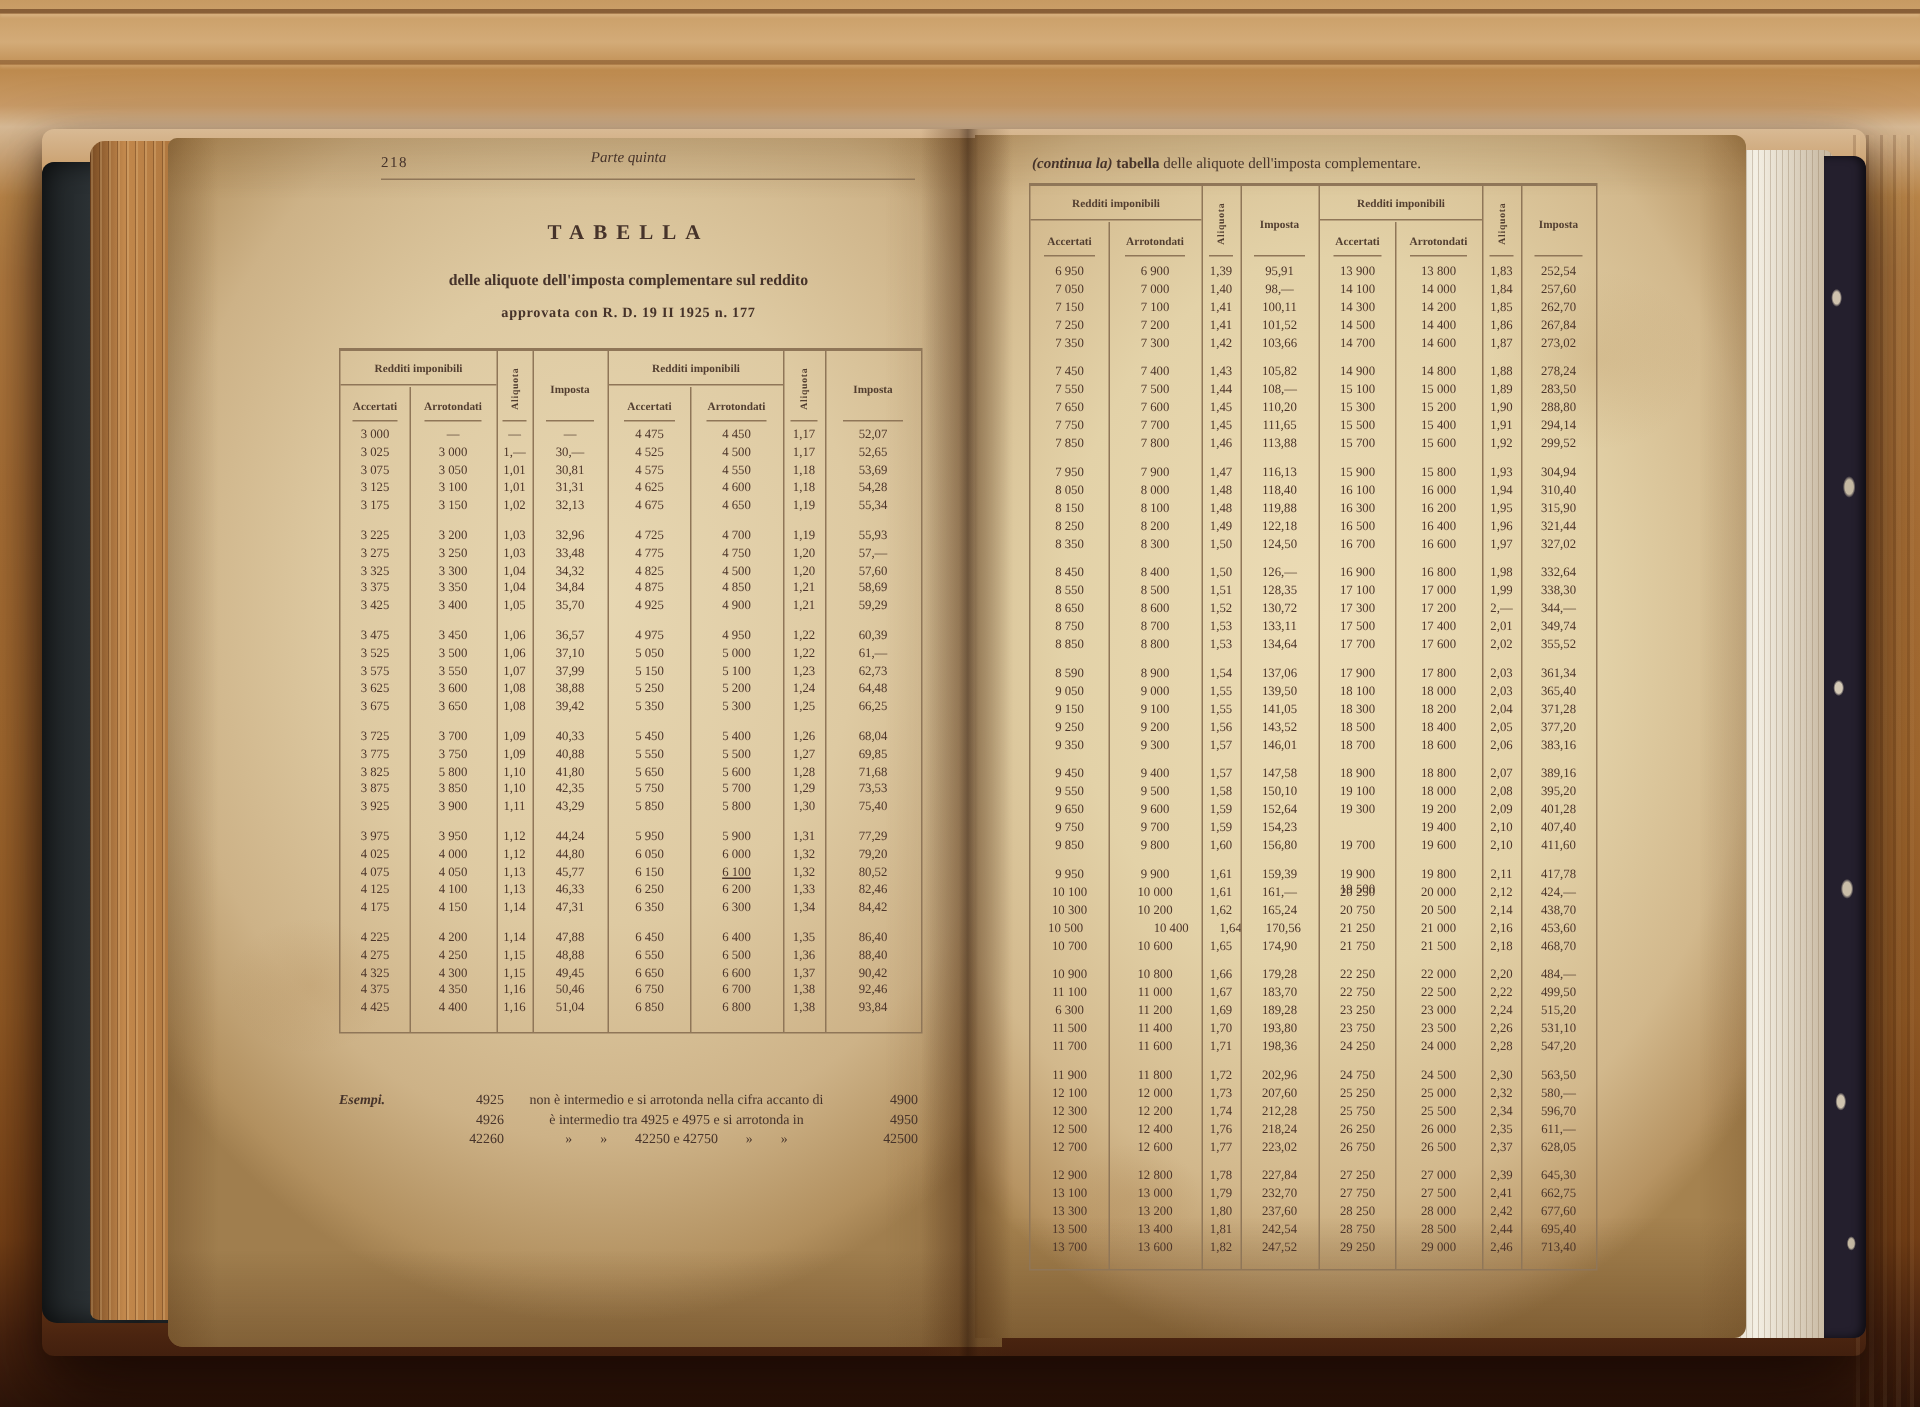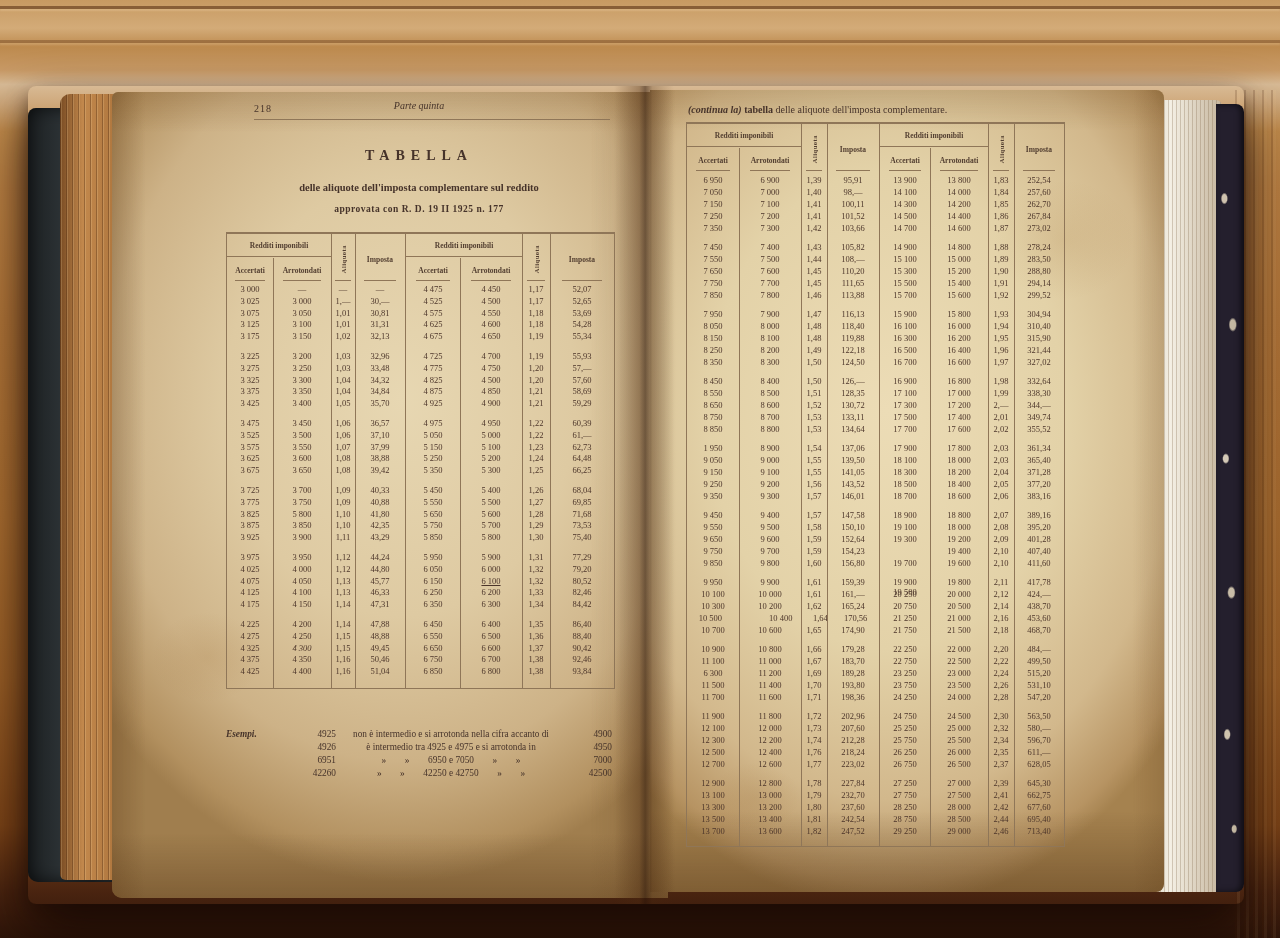--- a/index.html
+++ b/index.html
@@ -313,21 +313,21 @@
                   <span style="width: 50px;">47,88</span>
                 </div>
                 <div class="trow">
                   <span style="width: 46px;">4 275</span>
                   <span style="width: 58px;">4 250</span>
                   <span style="width: 24px;">1,15</span>
                   <span style="width: 50px;">48,88</span>
                 </div>
                 <div class="trow">
                   <span style="width: 46px;">4 325</span>
-                  <span style="width: 58px; font-style: italic;">4 300</span>
+                  <span style="width: 58px;">4 300</span>
                   <span style="width: 24px;">1,15</span>
                   <span style="width: 50px;">49,45</span>
                 </div>
                 <div class="trow">
                   <span style="width: 46px;">4 375</span>
                   <span style="width: 58px;">4 350</span>
                   <span style="width: 24px;">1,16</span>
                   <span style="width: 50px;">50,46</span>
                 </div>
                 <div class="trow">
@@ -566,26 +566,20 @@
               <span class="es-label">Esempi.</span>
               <span class="es-num">4925</span>
               <span class="es-mid">non è intermedio e si arrotonda nella cifra accanto di</span>
               <span class="es-res">4900</span>
             </div>
             <div class="es-row">
               <span class="es-label"></span>
               <span class="es-num">4926</span>
               <span class="es-mid">è intermedio tra 4925 e 4975 e si arrotonda in</span>
               <span class="es-res">4950</span>
-            </div>
-            <div class="es-row">
-              <span class="es-label"></span>
-              <span class="es-num">6951</span>
-              <span class="es-mid">»  »  6950 e 7050  »  »</span>
-              <span class="es-res">7000</span>
             </div>
             <div class="es-row">
               <span class="es-label"></span>
               <span class="es-num">42260</span>
               <span class="es-mid">»  »  42250 e 42750  »  »</span>
               <span class="es-res">42500</span>
             </div>
           </div>
       </div>
     </div>
@@ -745,21 +739,21 @@
                 </div>
                 <div class="trow">
                   <span style="width: 52px;">8 850</span>
                   <span style="width: 62px;">8 800</span>
                   <span style="width: 26px;">1,53</span>
                   <span style="width: 52px;">134,64</span>
                 </div>
               </div>
               <div class="tblock">
                 <div class="trow">
-                  <span style="width: 52px;">1 950</span>
+                  <span style="width: 52px;">8 590</span>
                   <span style="width: 62px;">8 900</span>
                   <span style="width: 26px;">1,54</span>
                   <span style="width: 52px;">137,06</span>
                 </div>
                 <div class="trow">
                   <span style="width: 52px;">9 050</span>
                   <span style="width: 62px;">9 000</span>
                   <span style="width: 26px;">1,55</span>
                   <span style="width: 52px;">139,50</span>
                 </div>

